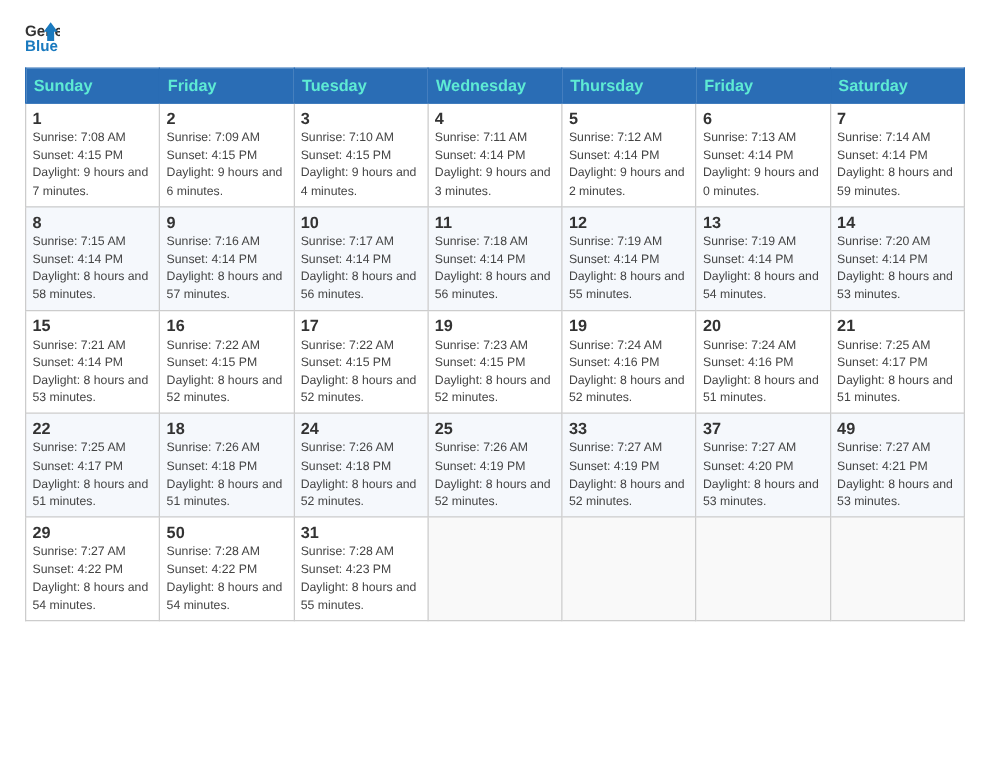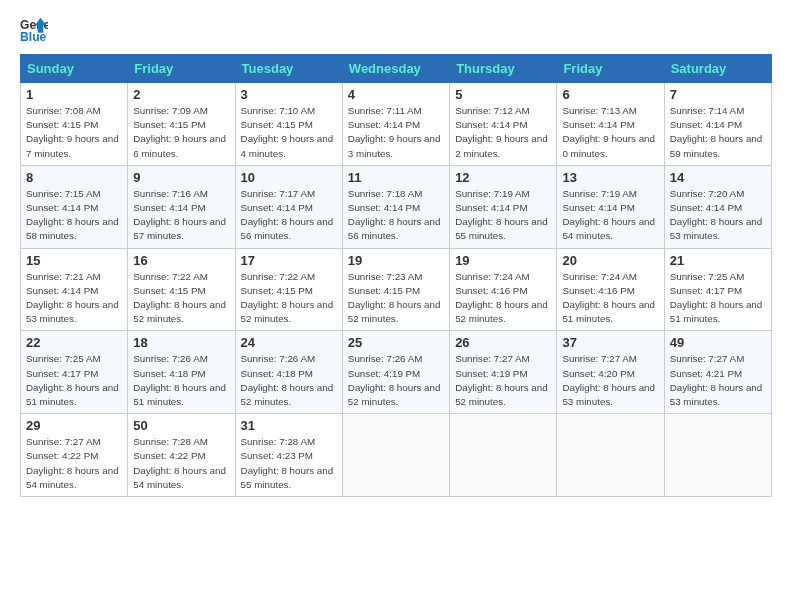--- a/index.html
+++ b/index.html
@@ -314,21 +314,21 @@
       </td>
         <td>
         <span class="day-num">25</span>
         <div class="day-info">
           Sunrise: 7:26 AM<br>
           Sunset: 4:19 PM<br>
           Daylight: 8 hours and 52 minutes.
         </div>
       </td>
         <td>
-        <span class="day-num">26</span>
+        <span class="day-num">33</span>
         <div class="day-info">
           Sunrise: 7:27 AM<br>
           Sunset: 4:19 PM<br>
           Daylight: 8 hours and 52 minutes.
         </div>
       </td>
         <td>
         <span class="day-num">37</span>
         <div class="day-info">
           Sunrise: 7:27 AM<br>

